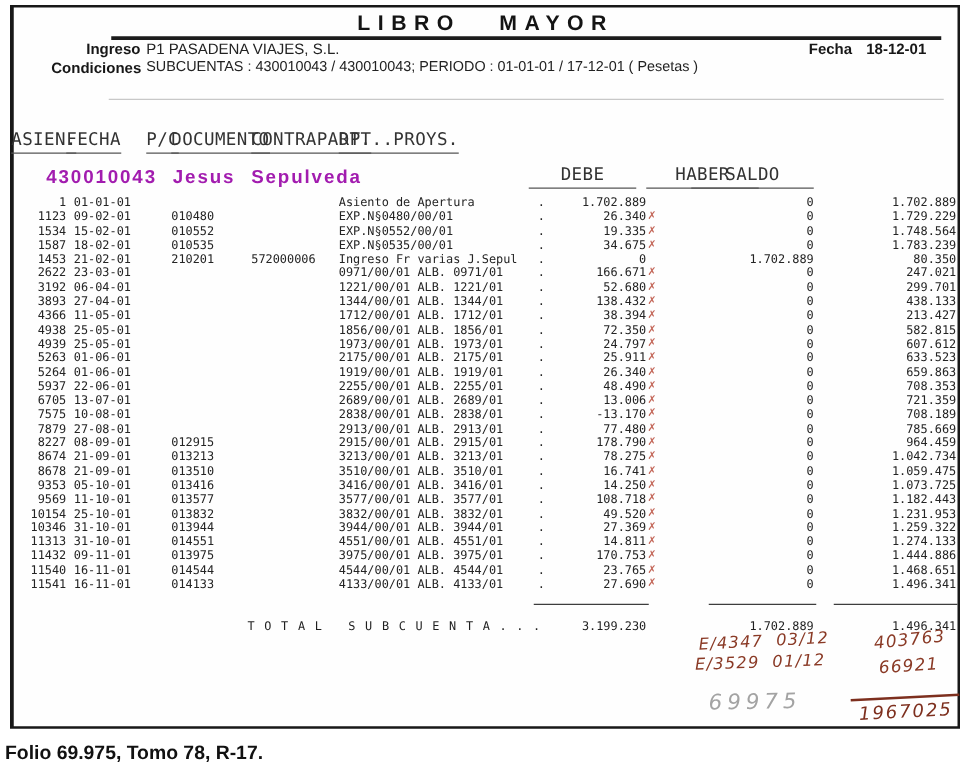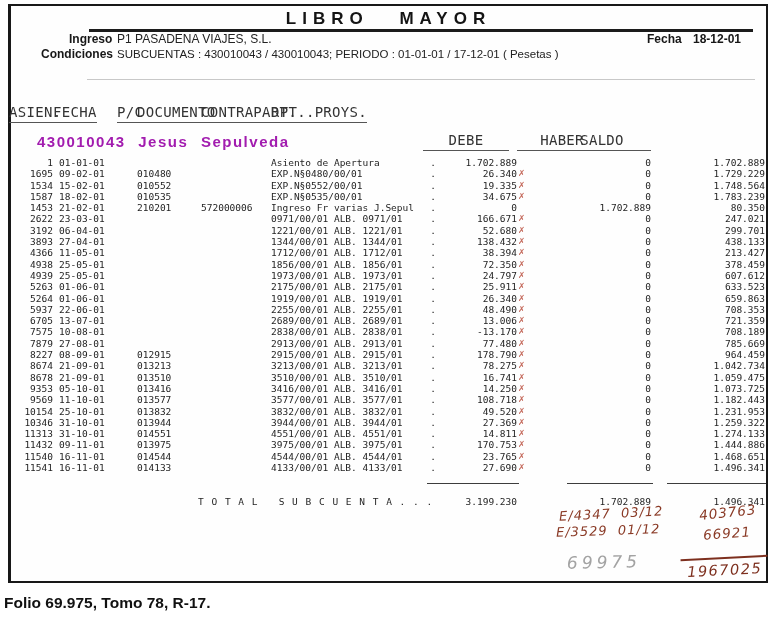--- a/index.html
+++ b/index.html
@@ -113,21 +113,21 @@
           <span class="c-doc"></span>
           <span class="c-contra"></span>
           <span class="c-conc">Asiento de Apertura</span>
           <span class="c-dpt">.</span>
           <span class="c-debe">1.702.889</span>
           <span class="c-mark" style="color: rgb(196, 104, 90);"></span>
           <span class="c-haber">0</span>
           <span class="c-saldo">1.702.889</span>
         </div>
         <div class="grid trow">
-          <span class="c-asien">1695</span>
+          <span class="c-asien">1123</span>
           <span class="c-fecha">09-02-01</span>
           <span class="c-pc"></span>
           <span class="c-doc">010480</span>
           <span class="c-contra"></span>
           <span class="c-conc">EXP.N§0480/00/01</span>
           <span class="c-dpt">.</span>
           <span class="c-debe">26.340</span>
           <span class="c-mark" style="color: rgb(196, 104, 90);">✗</span>
           <span class="c-haber">0</span>
           <span class="c-saldo">1.729.229</span>
@@ -227,21 +227,21 @@
           <span class="c-asien">4938</span>
           <span class="c-fecha">25-05-01</span>
           <span class="c-pc"></span>
           <span class="c-doc"></span>
           <span class="c-contra"></span>
           <span class="c-conc">1856/00/01 ALB. 1856/01</span>
           <span class="c-dpt">.</span>
           <span class="c-debe">72.350</span>
           <span class="c-mark" style="color: rgb(196, 104, 90);">✗</span>
           <span class="c-haber">0</span>
-          <span class="c-saldo">378.459</span>
+          <span class="c-saldo">582.815</span>
         </div>
         <div class="grid trow">
           <span class="c-asien">4939</span>
           <span class="c-fecha">25-05-01</span>
           <span class="c-pc"></span>
           <span class="c-doc"></span>
           <span class="c-contra"></span>
           <span class="c-conc">1973/00/01 ALB. 1973/01</span>
           <span class="c-dpt">.</span>
           <span class="c-debe">24.797</span>

